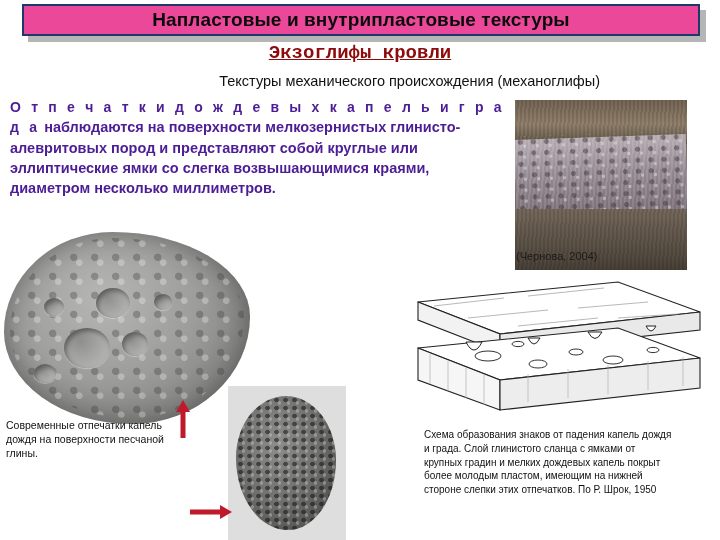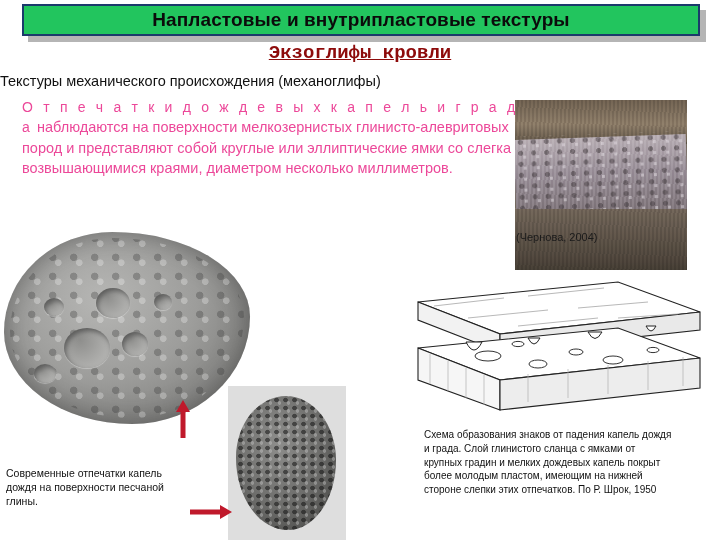--- a/index.html
+++ b/index.html
@@ -20,21 +20,21 @@
     height: 540px;
   }
 
   
   .title-bar {
     position: absolute;
     left: 22px;
     top: 4px;
     width: 678px;
     height: 32px;
-    background: #22c55e;
+    background: #ec4899;
     border: 2px solid #1b3a6b;
     box-shadow: 6px 6px 0 rgba(120,120,120,0.55);
     display: flex;
     align-items: center;
     justify-content: center;
     box-sizing: border-box;
   }
   .title-bar .title-text {
     font-size: 19px;
     font-weight: bold;
@@ -54,34 +54,35 @@
     font-weight: bold;
     color: #8d0b0b;
     text-decoration: underline;
     font-family: Liberation Mono, monospace;
   }
   .subsubtitle {
     position: absolute;
     left: 0;
     top: 73px;
     width: 600px;
-    text-align: left;
+    text-align: right;
     font-size: 14.5px;
     color: #111111;
   }
 
   
   .body-par {
     position: absolute;
-    left: 22px;
+    left: 10px;
     top: 97px;
     width: 500px;
     font-size: 14.5px;
-    color: #ec4899;
+    color: #4c1d95;
     line-height: 1.38;
+    font-weight: bold;
   }
   .spaced {
     letter-spacing: 3.2px;
     font-size: 14px;
   }
 
   
   .photo-topright {
     position: absolute;
     left: 515px;
@@ -115,21 +116,21 @@
   }
   .photo-topright .grain {
     position: absolute; inset: 0;
     background-image:
       repeating-linear-gradient(94deg, rgba(255,255,255,0.06) 0 2px, rgba(0,0,0,0.06) 2px 4px);
     mix-blend-mode: overlay;
   }
   .credit-chernova {
     position: absolute;
     left: 516px;
-    top: 231px;
+    top: 250px;
     font-size: 11px;
     color: #1a1a1a;
     text-align: center;
   }
 
   
   .photo-bigslab {
     position: absolute;
     left: 4px;
     top: 232px;
@@ -199,21 +200,20 @@
 
   
   .cap-left-1 {
     position: absolute;
     left: 6px;
     top: 418px;
     width: 178px;
     font-size: 10.5px;
     color: #111;
     line-height: 1.35;
-    margin-top: 48px;
   }
   .cap-left-2 {
     position: absolute;
     left: 6px;
     top: 483px;
     width: 190px;
     font-size: 10.5px;
     color: #111;
     line-height: 1.35;
   }

